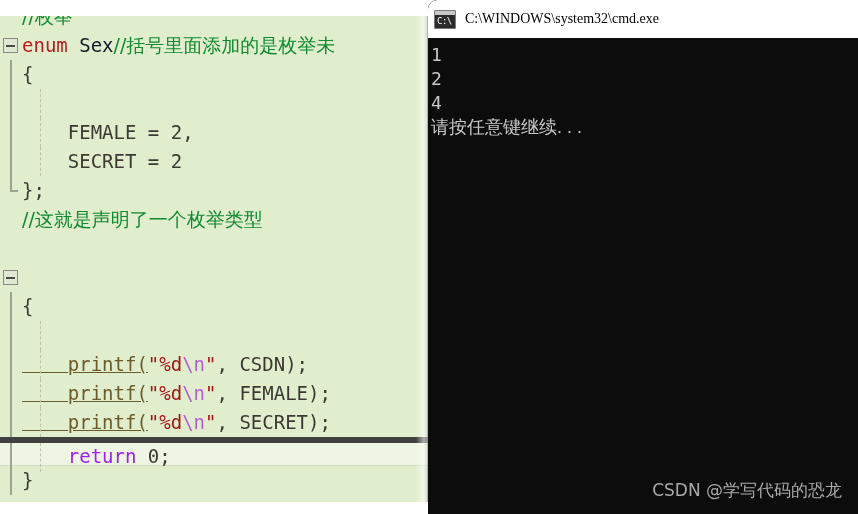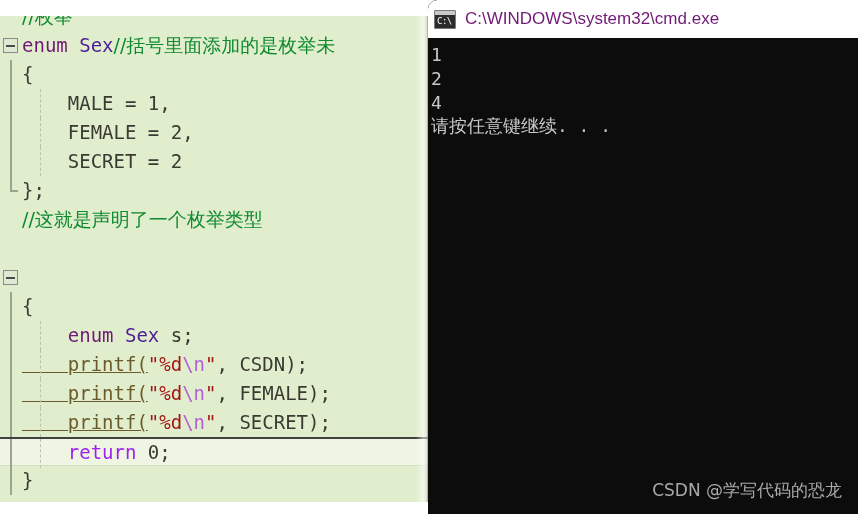--- a/index.html
+++ b/index.html
@@ -53,21 +53,21 @@
     height: 29px;
     line-height: 29px;
     font-size: 19px;
     white-space: pre;
     padding-left: 22px;
     color: #3a3a32;
     box-sizing: border-box;
   }
   .line.current {
     background: #eef5e2;
-    border-top: 2px solid #404040;
+    border-top: 6px solid #404040;
     border-bottom: 1px solid #d2ddc0;
     height: 29px;
     line-height: 27px;
   }
 
   
   .foldbox {
     position: absolute;
     left: 3px;
     top: 7px;
@@ -106,22 +106,22 @@
     position: absolute;
     left: 40px;
     top: 0;
     width: 0;
     height: 29px;
     border-left: 1px dashed #b9c2ab;
   }
 
   
   .tok-comment  { color: #0f8a2f; font-family: "DejaVu Sans", sans-serif; font-size: 19px; }
-  .tok-keyword  { color: #701a75; }
-  .tok-type     { color: #4c1d95; }
+  .tok-keyword  { color: #b91c1c; }
+  .tok-type     { color: #0f172a; }
   .tok-string   { color: #a31515; }
   .tok-escape   { color: #b45fd6; }
   .tok-plain    { color: #3a3a32; }
   .tok-ctrl     { color: #a020f0; }
   .tok-func     { color: #6b5a2a; text-decoration: underline; }
 
   
   .console {
     position: absolute;
     left: 428px;
@@ -163,44 +163,44 @@
   .cmd-icon .glyph {
     position: absolute;
     left: 2px; top: 4px;
     font-family: "DejaVu Sans Mono", monospace;
     font-size: 9px;
     line-height: 13px;
     color: #ffffff;
     letter-spacing: -0.5px;
   }
   .console-title {
-    font-family: Liberation Sans, sans-serif;
-    font-size: 17px;
-    color: #701a75;
+    font-family: Liberation Serif, serif;
+    font-size: 14px;
+    color: #000000;
     white-space: nowrap;
   }
   .console-body {
     position: absolute;
     left: 0;
     top: 38px;
     right: 0;
     bottom: 0;
     background: #0c0c0c;
     padding: 5px 0 0 3px;
     box-sizing: border-box;
   }
   .console-line {
     font-family: "DejaVu Sans Mono", monospace;
     font-size: 18px;
     line-height: 24px;
     color: #c8c8c8;
     white-space: pre;
   }
   .console-line.cjk {
-    font-family: Liberation Mono, monospace;
+    font-family: Liberation Sans, sans-serif;
   }
   .watermark {
     position: absolute;
     right: 16px;
     bottom: 12px;
     font-family: "DejaVu Sans", sans-serif;
     font-size: 17px;
     color: #a9a9a9;
     white-space: nowrap;
     text-align: center;
@@ -209,29 +209,29 @@
 </head>
 <body>
 
 <div id="root">
 
   <div class="editor">
     <div class="code" id="code-lines" style="top: -14px;">
         <div class="line"><span><span class="tok-comment">//枚举</span></span></div>
         <div class="line"><span class="foldbox"></span><span><span class="tok-keyword">enum</span><span class="tok-plain"> </span><span class="tok-type">Sex</span><span class="tok-comment">//括号里面添加的是枚举未</span></span></div>
         <div class="line"><span class="foldline"></span><span><span class="tok-plain">{</span></span></div>
-        <div class="line"><span class="foldline"></span><span class="indentguide"></span><span><span class="tok-plain">    MALE = 1,</span></span></div>
+        <div class="line"><span class="foldline"></span><span class="indentguide"></span></div>
         <div class="line"><span class="foldline"></span><span class="indentguide"></span><span><span class="tok-plain">    FEMALE = 2,</span></span></div>
         <div class="line"><span class="foldline"></span><span class="indentguide"></span><span><span class="tok-plain">    SECRET = 2</span></span></div>
         <div class="line"><span class="foldline end"></span><span><span class="tok-plain">};</span></span></div>
         <div class="line"><span><span class="tok-comment">//这就是声明了一个枚举类型</span></span></div>
         <div class="line"><span><span class="tok-plain"></span></span></div>
         <div class="line"><span class="foldbox"></span></div>
         <div class="line"><span class="foldline"></span><span><span class="tok-plain">{</span></span></div>
-        <div class="line"><span class="foldline"></span><span class="indentguide"></span><span><span class="tok-plain">    </span><span class="tok-keyword">enum</span><span class="tok-plain"> </span><span class="tok-type">Sex</span><span class="tok-plain"> s;</span></span></div>
+        <div class="line"><span class="foldline"></span><span class="indentguide"></span></div>
         <div class="line"><span class="foldline"></span><span class="indentguide"></span><span><span class="tok-func">    printf(</span><span class="tok-string">"%d</span><span class="tok-escape">\n</span><span class="tok-string">"</span><span class="tok-plain">, CSDN);</span></span></div>
         <div class="line"><span class="foldline"></span><span class="indentguide"></span><span><span class="tok-func">    printf(</span><span class="tok-string">"%d</span><span class="tok-escape">\n</span><span class="tok-string">"</span><span class="tok-plain">, FEMALE);</span></span></div>
         <div class="line"><span class="foldline"></span><span class="indentguide"></span><span><span class="tok-func">    printf(</span><span class="tok-string">"%d</span><span class="tok-escape">\n</span><span class="tok-string">"</span><span class="tok-plain">, SECRET);</span></span></div>
         <div class="line current"><span class="foldline"></span><span class="indentguide"></span><span><span class="tok-plain">    </span><span class="tok-ctrl">return</span><span class="tok-plain"> 0;</span></span></div>
         <div class="line"><span class="foldline"></span><span><span class="tok-plain">}</span></span></div>
       </div>
     <div class="editor-edge"></div>
     <div class="editor-edge2"></div>
   </div>
 

